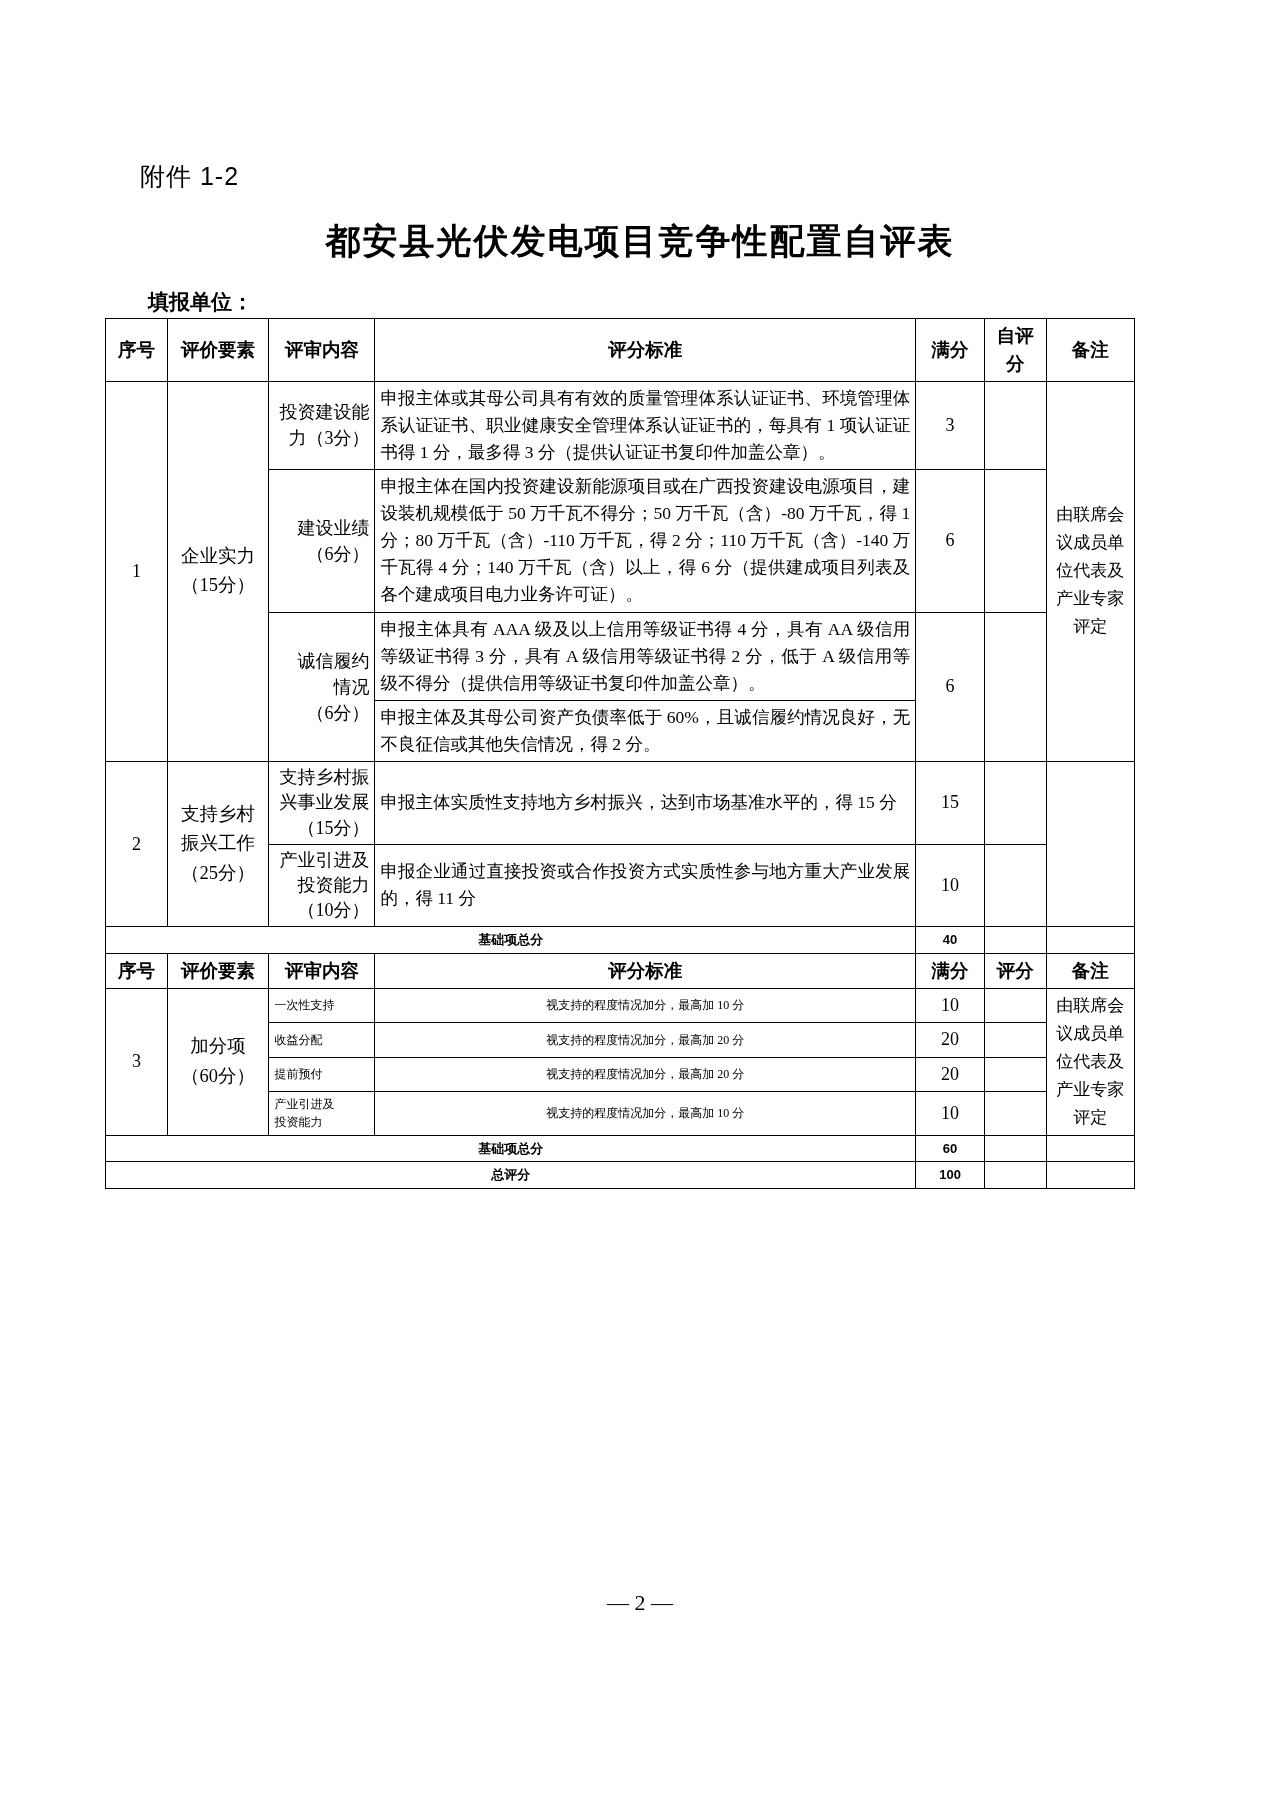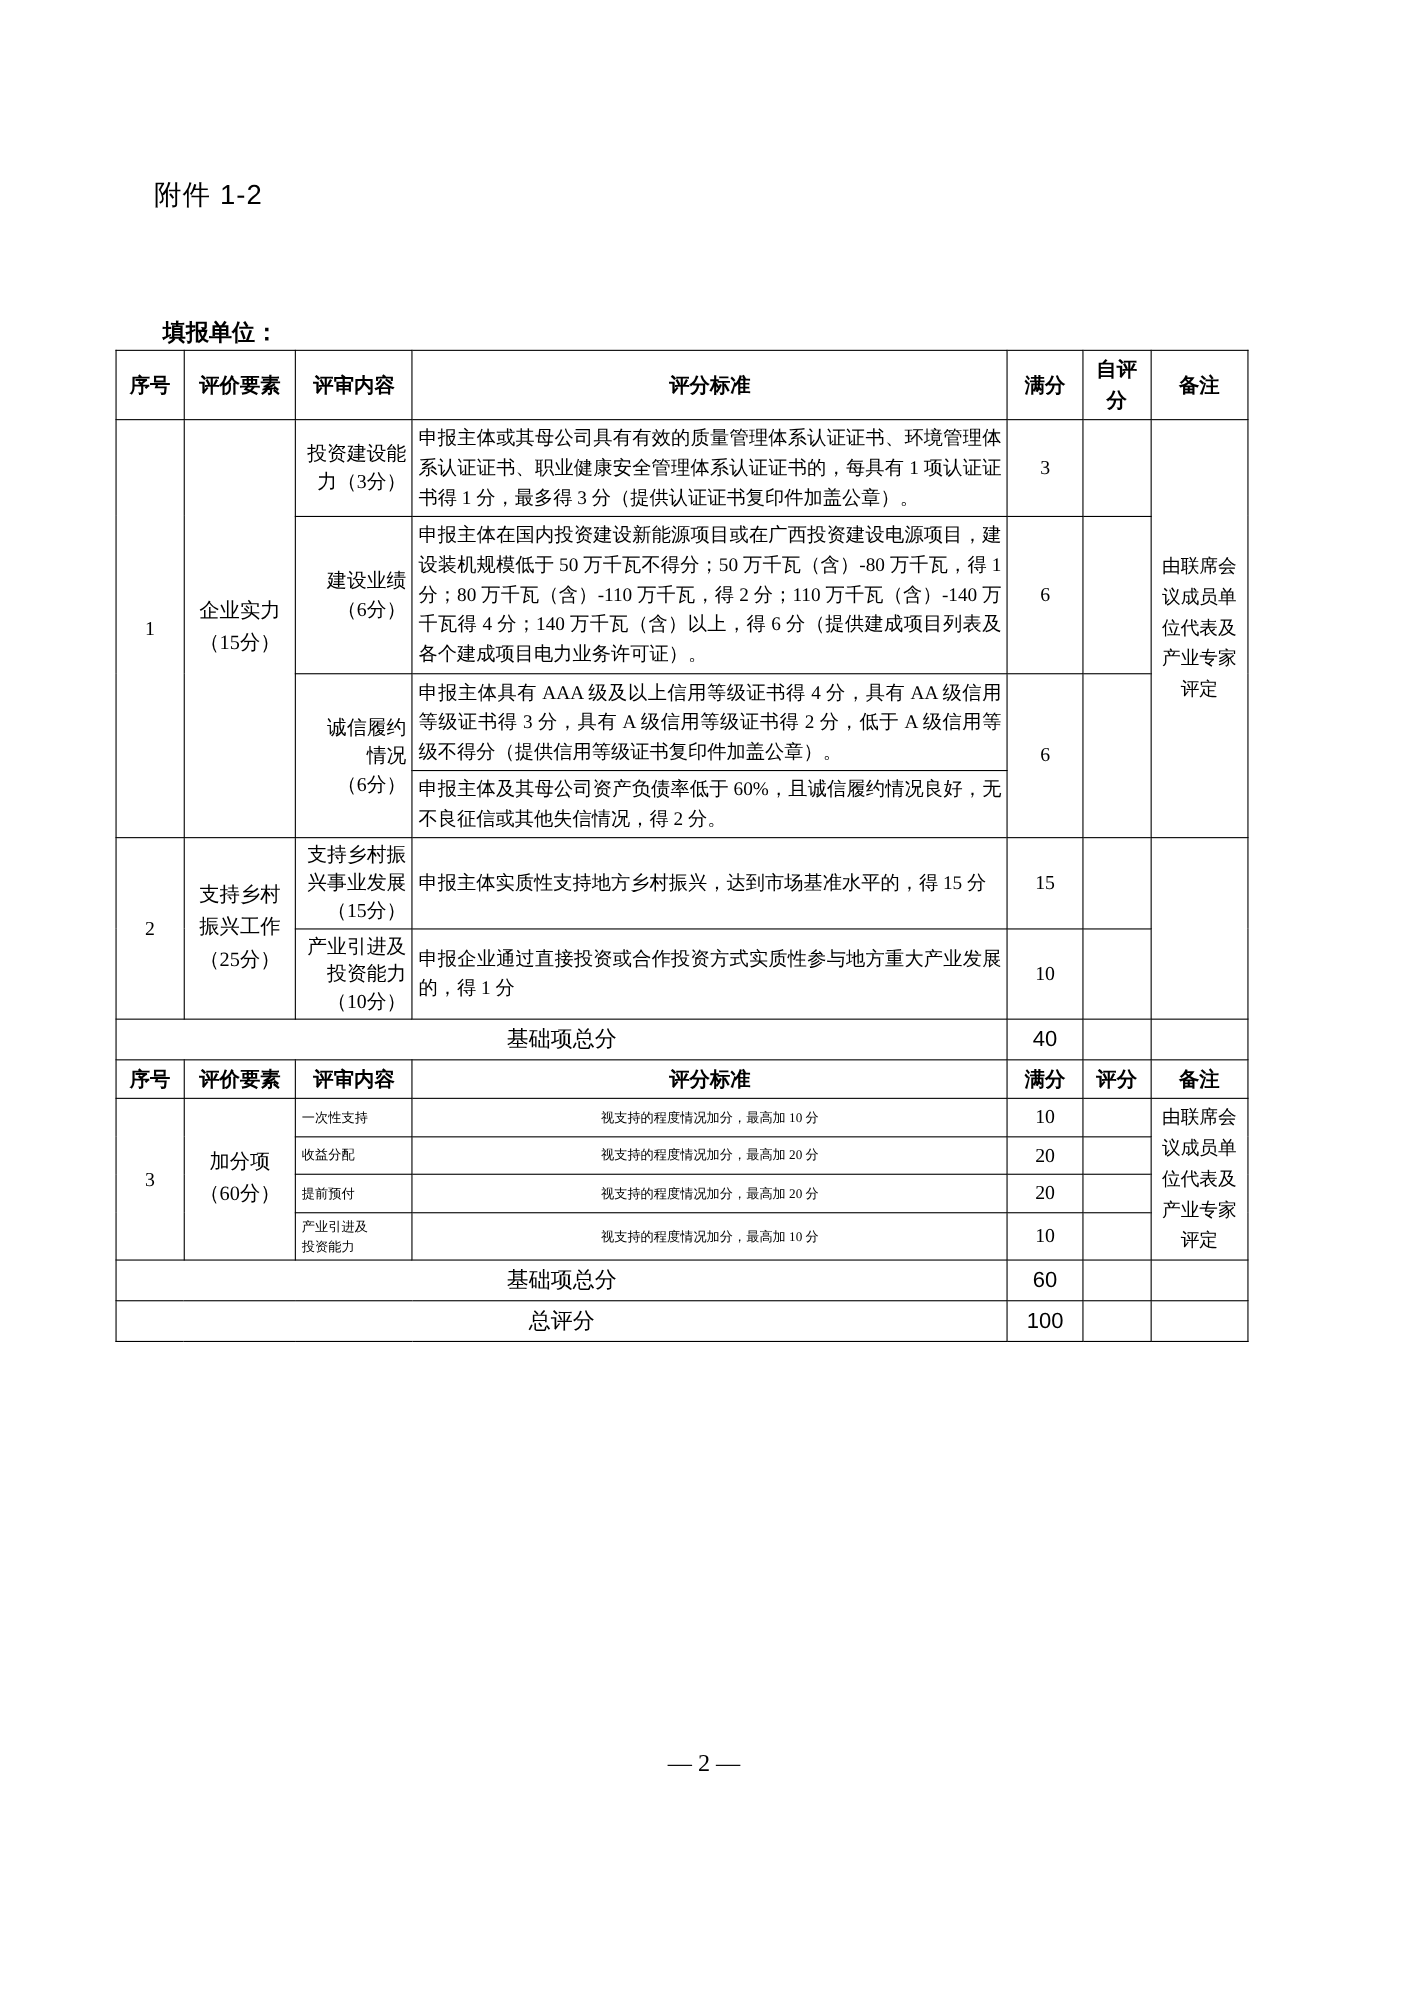--- a/index.html
+++ b/index.html
@@ -93,22 +93,22 @@
     line-height: 1.45;
   }
   .note {
     text-align: center;
     font-size: 17px;
     line-height: 1.65;
   }
   .total-row td {
     text-align: center;
     font-family: "Liberation Sans", sans-serif;
-    font-weight: normal;
-    font-size: 20px;
+    font-weight: bold;
+    font-size: 13px;
     padding: 7px 5px;
   }
   .hdr2 {
     text-align: center;
     font-family: "Liberation Sans", sans-serif;
     font-weight: bold;
     font-size: 18.5px;
   }
   .bonus-sub {
     text-align: left;
@@ -131,20 +131,21 @@
   }
   .tight { line-height: 1.4; }
 </style>
 </head>
 <body>
 
 <div class="page">
 
   <div class="attachment-label">附件 1-2</div>
 
+  <div class="doc-title">都安县光伏发电项目竞争性配置自评表</div>
 
   <div class="filler-unit">填报单位：</div>
 
   <table class="main">
     <colgroup>
       <col style="width:56px">
       <col style="width:92px">
       <col style="width:96px">
       <col style="width:490px">
       <col style="width:62px">
@@ -223,21 +224,21 @@
         <td class="num"></td>
         <td rowspan="2"></td>
       </tr>
 
       <tr>
         <td class="sub tight">
           <div>产业引进及</div>
           <div>投资能力</div>
           <div>（10分）</div>
         </td>
-        <td class="just">申报企业通过直接投资或合作投资方式实质性参与地方重大产业发展的，得 1 分</td>
+        <td class="just">申报企业通过直接投资或合作投资方式实质性参与地方重大产业发展的，得 11 分</td>
         <td class="num">10</td>
         <td class="num"></td>
       </tr>
 
       <tr class="total-row">
         <td colspan="4">基础项总分</td>
         <td>40</td>
         <td></td>
         <td></td>
       </tr>

